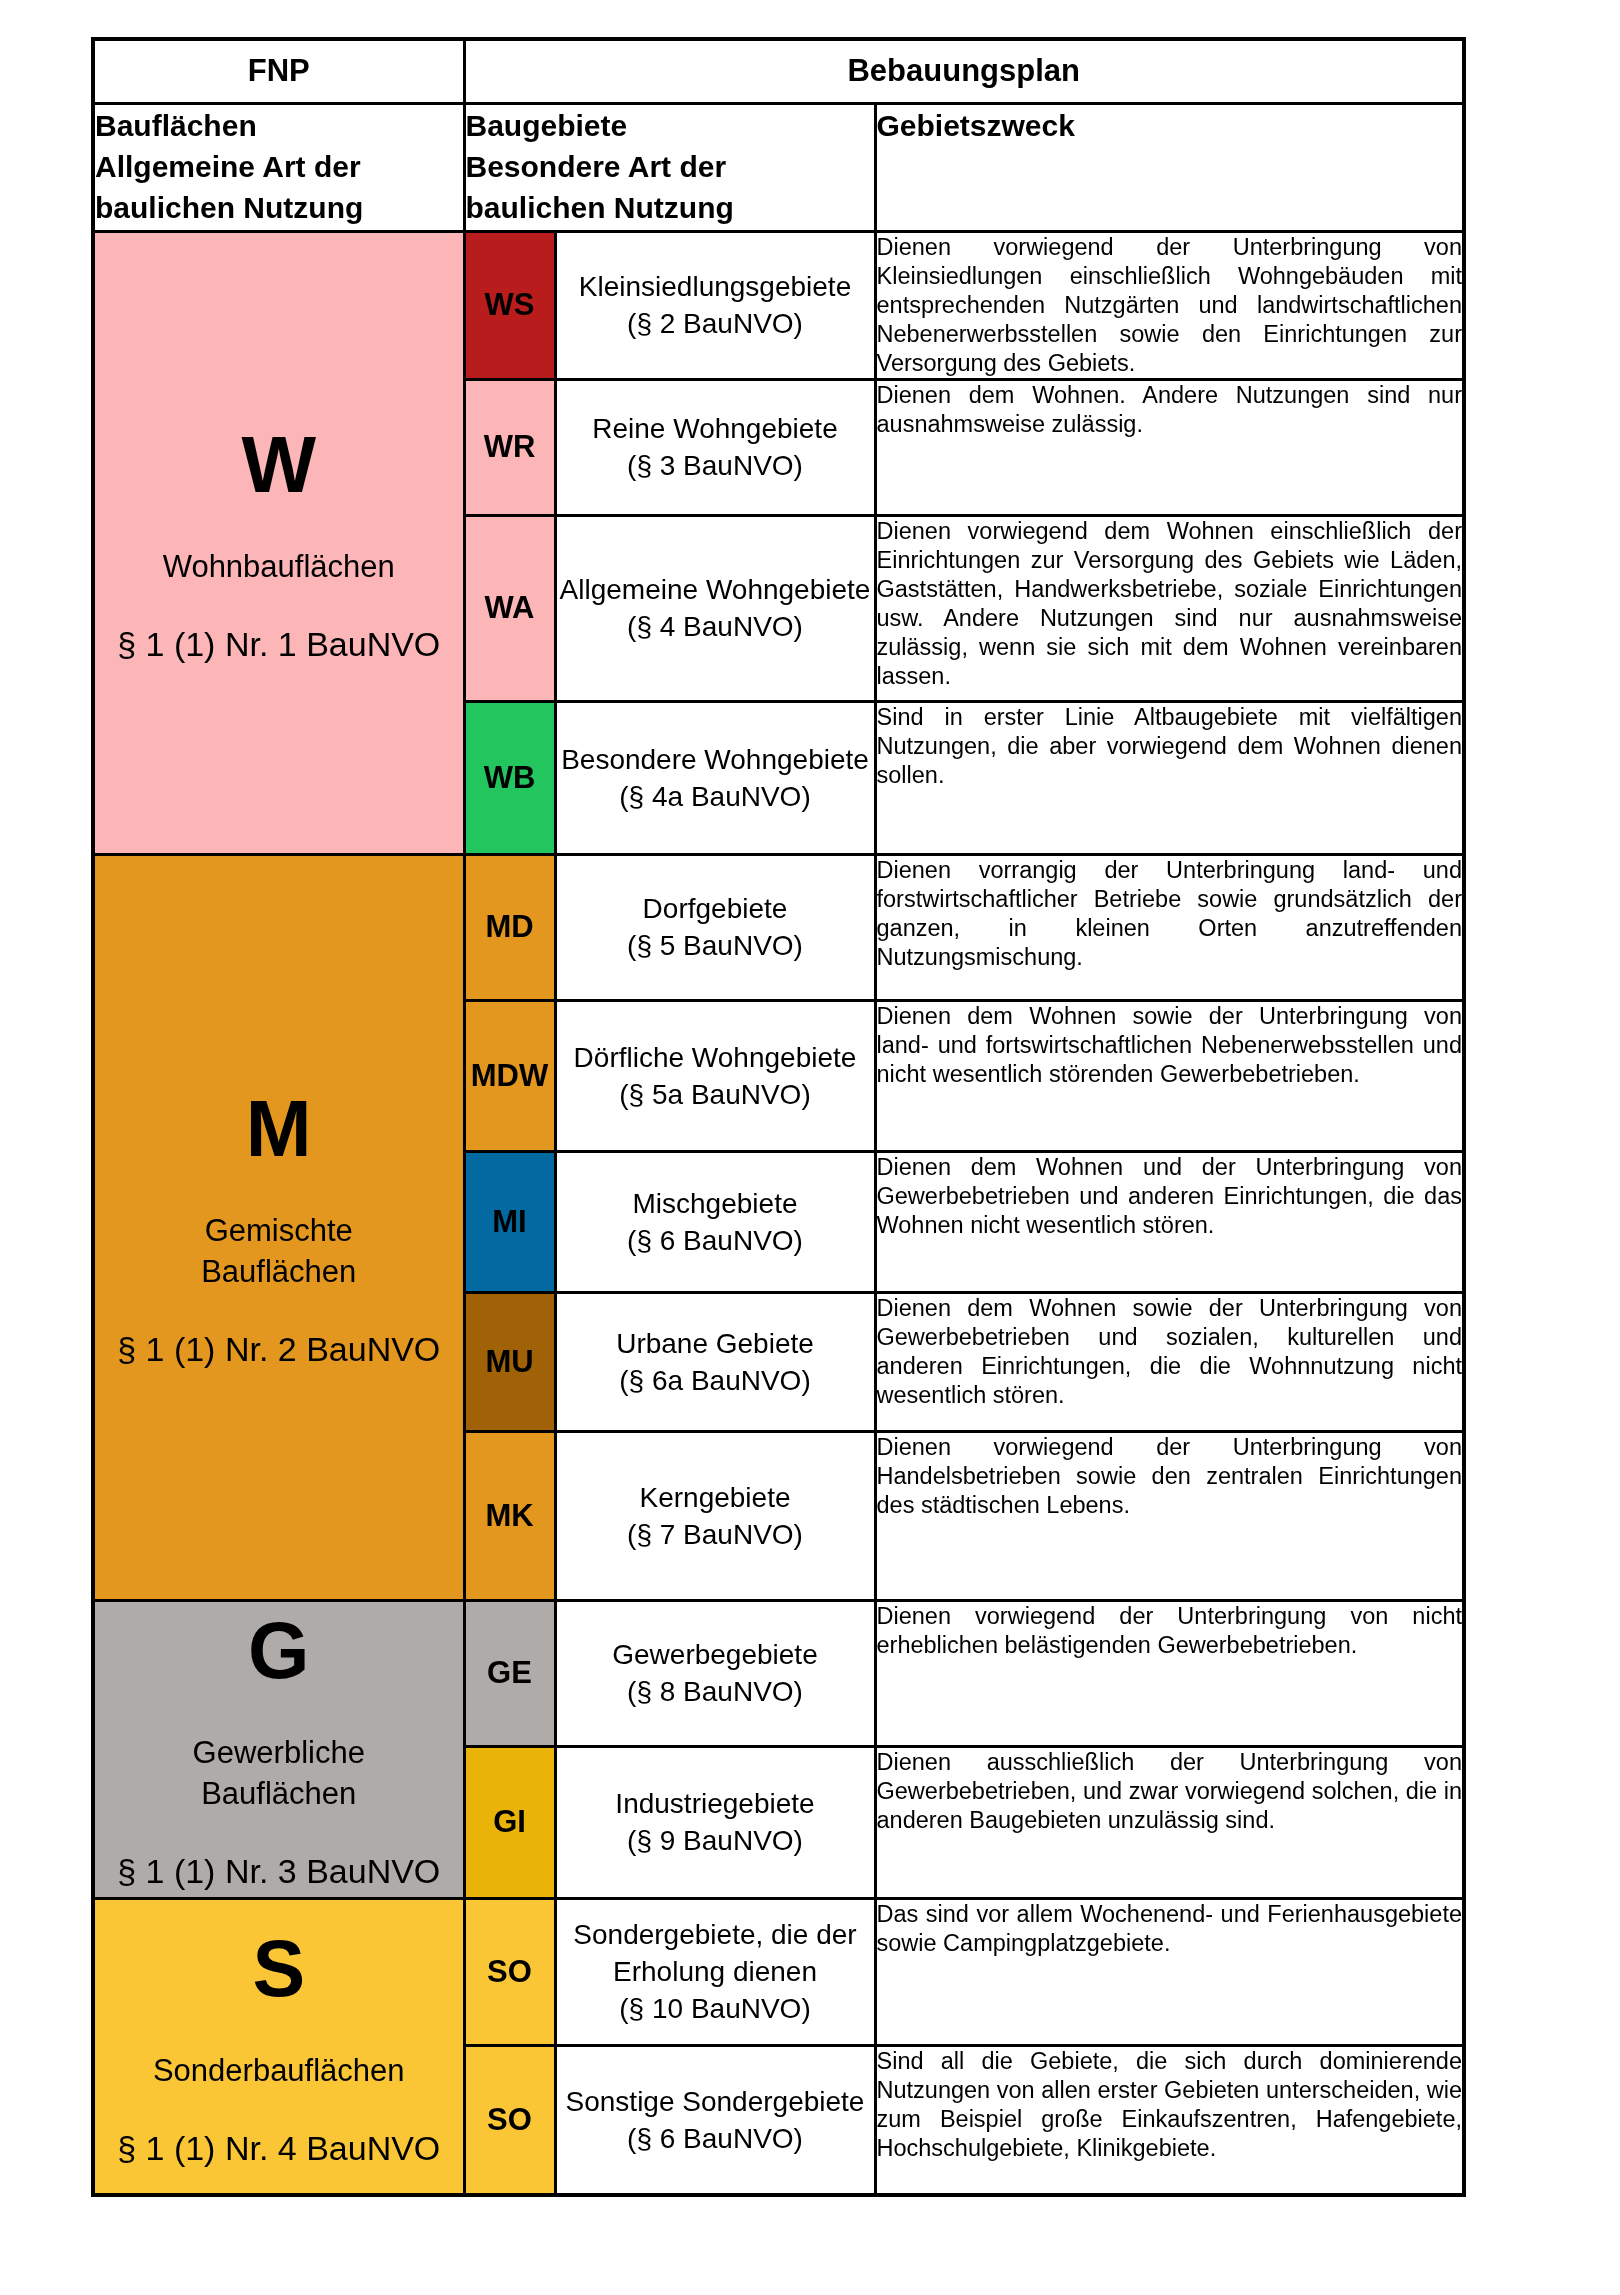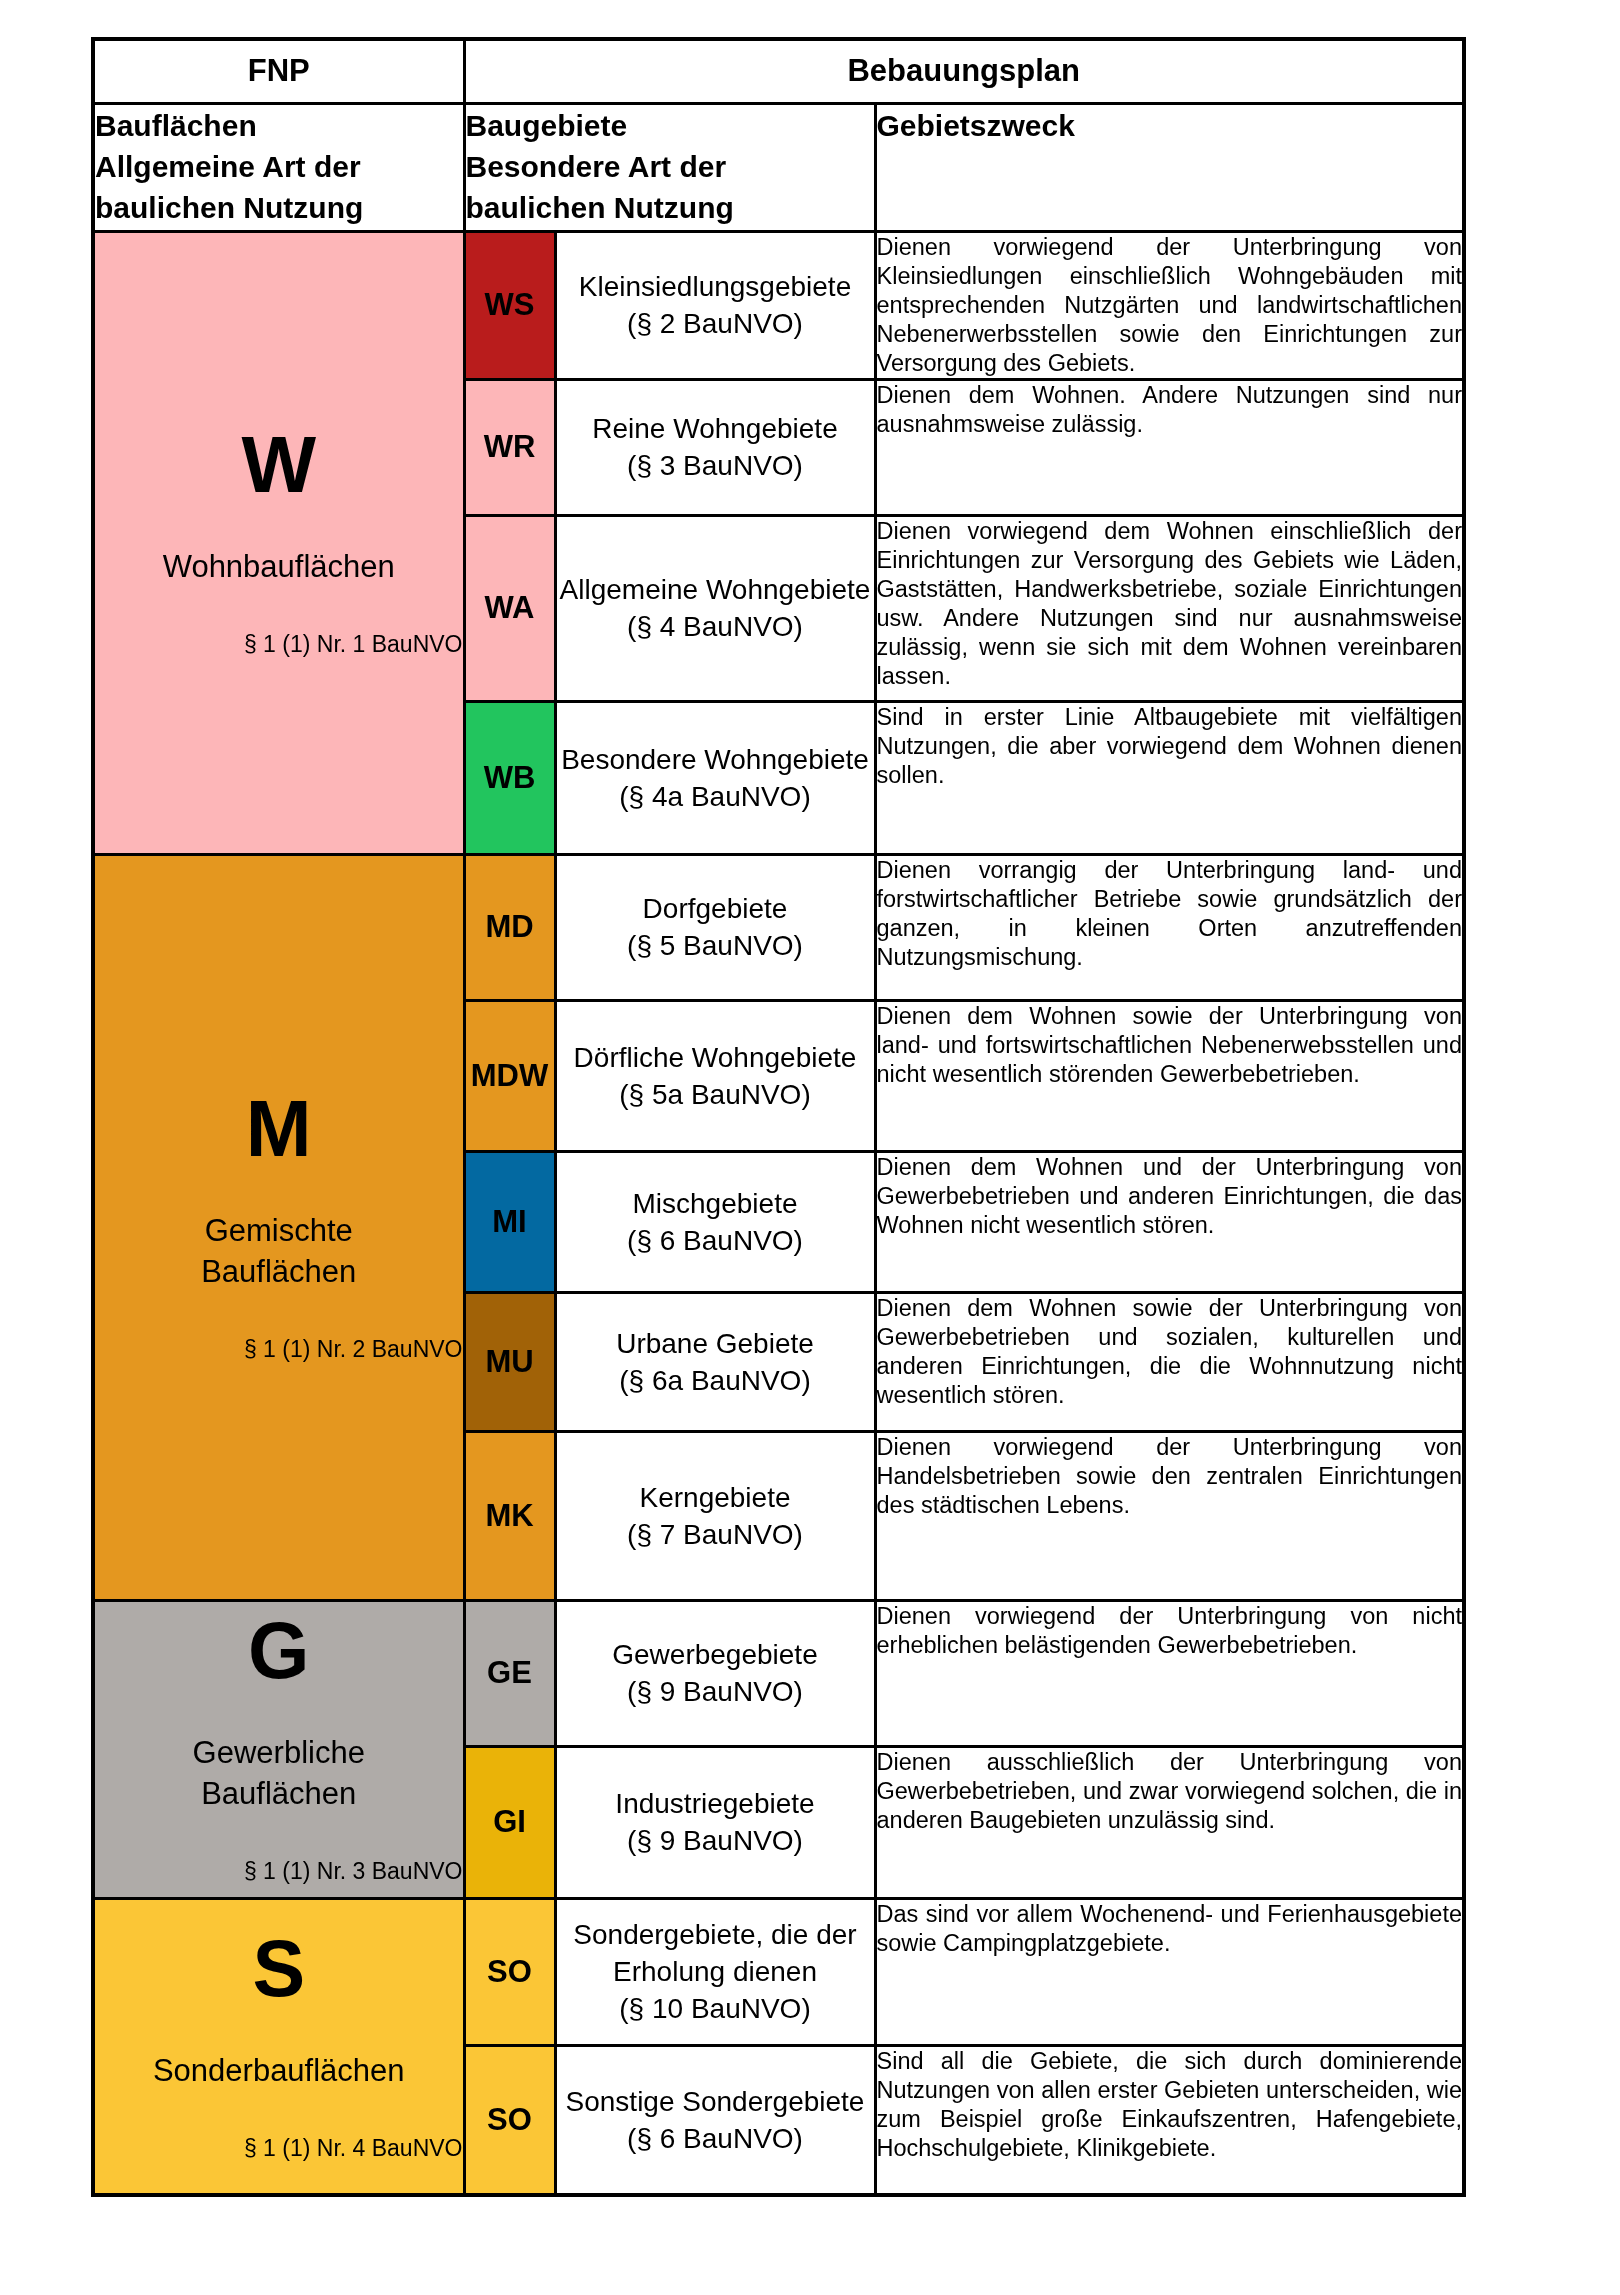--- a/index.html
+++ b/index.html
@@ -29,21 +29,21 @@
     font-weight:bold; font-size:30px; line-height:41px;
     text-align:left; vertical-align:top;
     padding:1.6px 6.5px;
     white-space:pre-line;
   }
   td.section {
     vertical-align:middle; text-align:center;
   }
   td.section .letter { font-size:79px; font-weight:bold; line-height:1; }
   td.section .sname  { font-size:31px; line-height:41px; margin-top:42px; white-space:pre-line; }
-  td.section .slaw   { font-size:23px; line-height:32px; margin-top:41px;text-align:right; }
+  td.section .slaw   { font-size:34px; line-height:32px; margin-top:41px; }
   td.code {
     font-weight:bold; font-size:31px;
     text-align:center; vertical-align:middle;
   }
   td.gebiet {
     font-size:28px; line-height:37px;
     text-align:center; vertical-align:middle;
     white-space:pre-line;
     background:#ffffff;
   }
@@ -152,21 +152,21 @@
 
     <tr style="height:146px">
       <td class="section" rowspan="2" style="background-color: rgb(175, 171, 168);">
         <div class="letter">G</div>
         <div class="sname">Gewerbliche
 Bauflächen</div>
         <div class="slaw">§ 1 (1) Nr. 3 BauNVO</div>
       </td>
       <td class="code" style="background-color: rgb(175, 171, 168);">GE</td>
       <td class="gebiet">Gewerbegebiete
-(§ 9 BauNVO)</td>
+(§ 8 BauNVO)</td>
       <td class="zweck">Dienen vorwiegend der Unterbringung von nicht erheblichen belästigenden Gewerbebetrieben.</td>
     </tr>
     <tr style="height:152px">
       <td class="code" style="background-color: #eab308;">GI</td>
       <td class="gebiet">Industriegebiete
 (§ 9 BauNVO)</td>
       <td class="zweck">Dienen ausschließlich der Unterbringung von Gewerbebetrieben, und zwar vorwiegend solchen, die in anderen Baugebieten unzulässig sind.</td>
     </tr>
 
     <tr style="height:147px">

